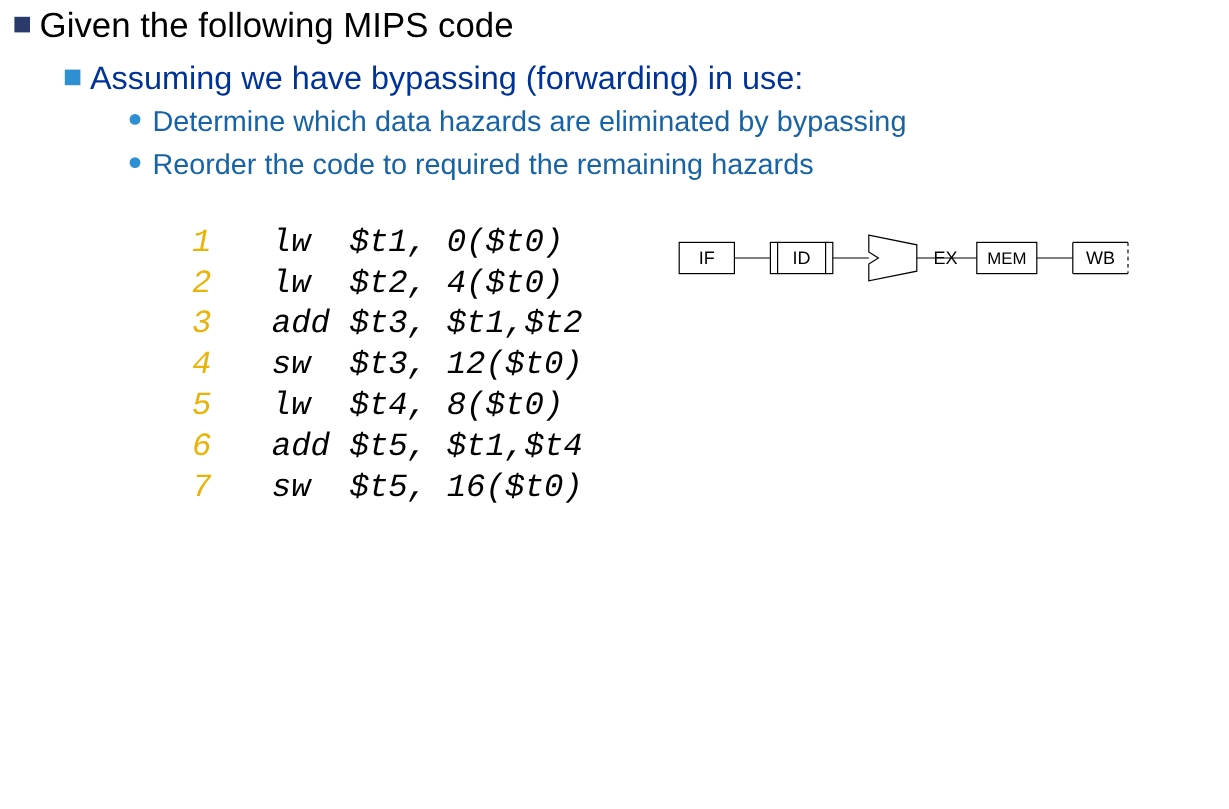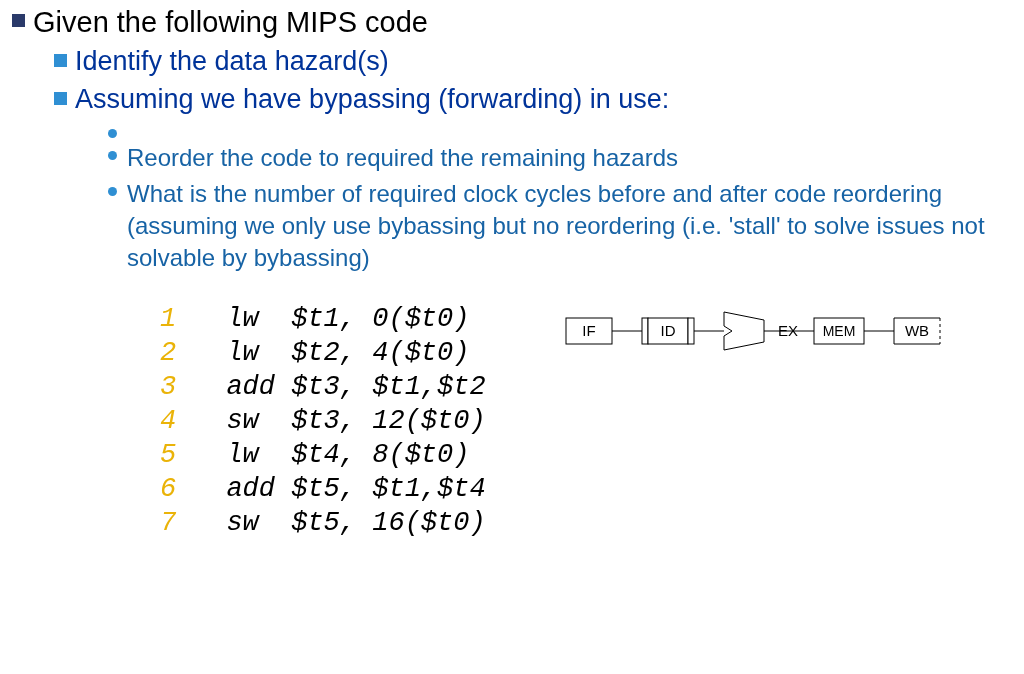--- a/index.html
+++ b/index.html
@@ -82,51 +82,44 @@
 
 <div class="content">
 
   <div class="row">
     <div class="bullet-sq" style="background:#2a3a6a"></div>
     <div class="txt-main">Given the following MIPS code</div>
   </div>
 
   <div class="spacer-s"></div>
 
-  <div class="row indent1">
-    <div class="bullet-sq" style="background:#2f8fd3"></div>
-    <div class="txt-sub">Identify the data hazard(s)</div>
-  </div>
 
   <div class="spacer-s"></div>
 
   <div class="row indent1">
     <div class="bullet-sq" style="background:#2f8fd3"></div>
     <div class="txt-sub">Assuming we have bypassing (forwarding) in use:</div>
   </div>
 
   <div class="spacer-s"></div>
 
   <div class="row indent2">
     <div class="bullet-dot" style="background:#2f8fd3"></div>
+    <div class="txt-sub2">Determine which data hazards are eliminated by bypassing</div>
   </div>
 
   <div class="spacer-s"></div>
 
   <div class="row indent2">
     <div class="bullet-dot" style="background:#2f8fd3"></div>
     <div class="txt-sub2">Reorder the code to required the remaining hazards</div>
   </div>
 
   <div class="spacer-s"></div>
 
-  <div class="row indent2">
-    <div class="bullet-dot" style="background:#2f8fd3"></div>
-    <div class="txt-sub2" style="max-width:900px">What is the number of required clock cycles before and after code reordering (assuming we only use bybassing but no reordering (i.e. 'stall' to solve issues not solvable by bybassing)</div>
-  </div>
 
   <div class="code-area">
     <div class="code" id="code-block"><span class="ln">1</span>  lw  $t1, 0($t0)
 <span class="ln">2</span>  lw  $t2, 4($t0)
 <span class="ln">3</span>  add $t3, $t1,$t2
 <span class="ln">4</span>  sw  $t3, 12($t0)
 <span class="ln">5</span>  lw  $t4, 8($t0)
 <span class="ln">6</span>  add $t5, $t1,$t4
 <span class="ln">7</span>  sw  $t5, 16($t0)</div>
 

